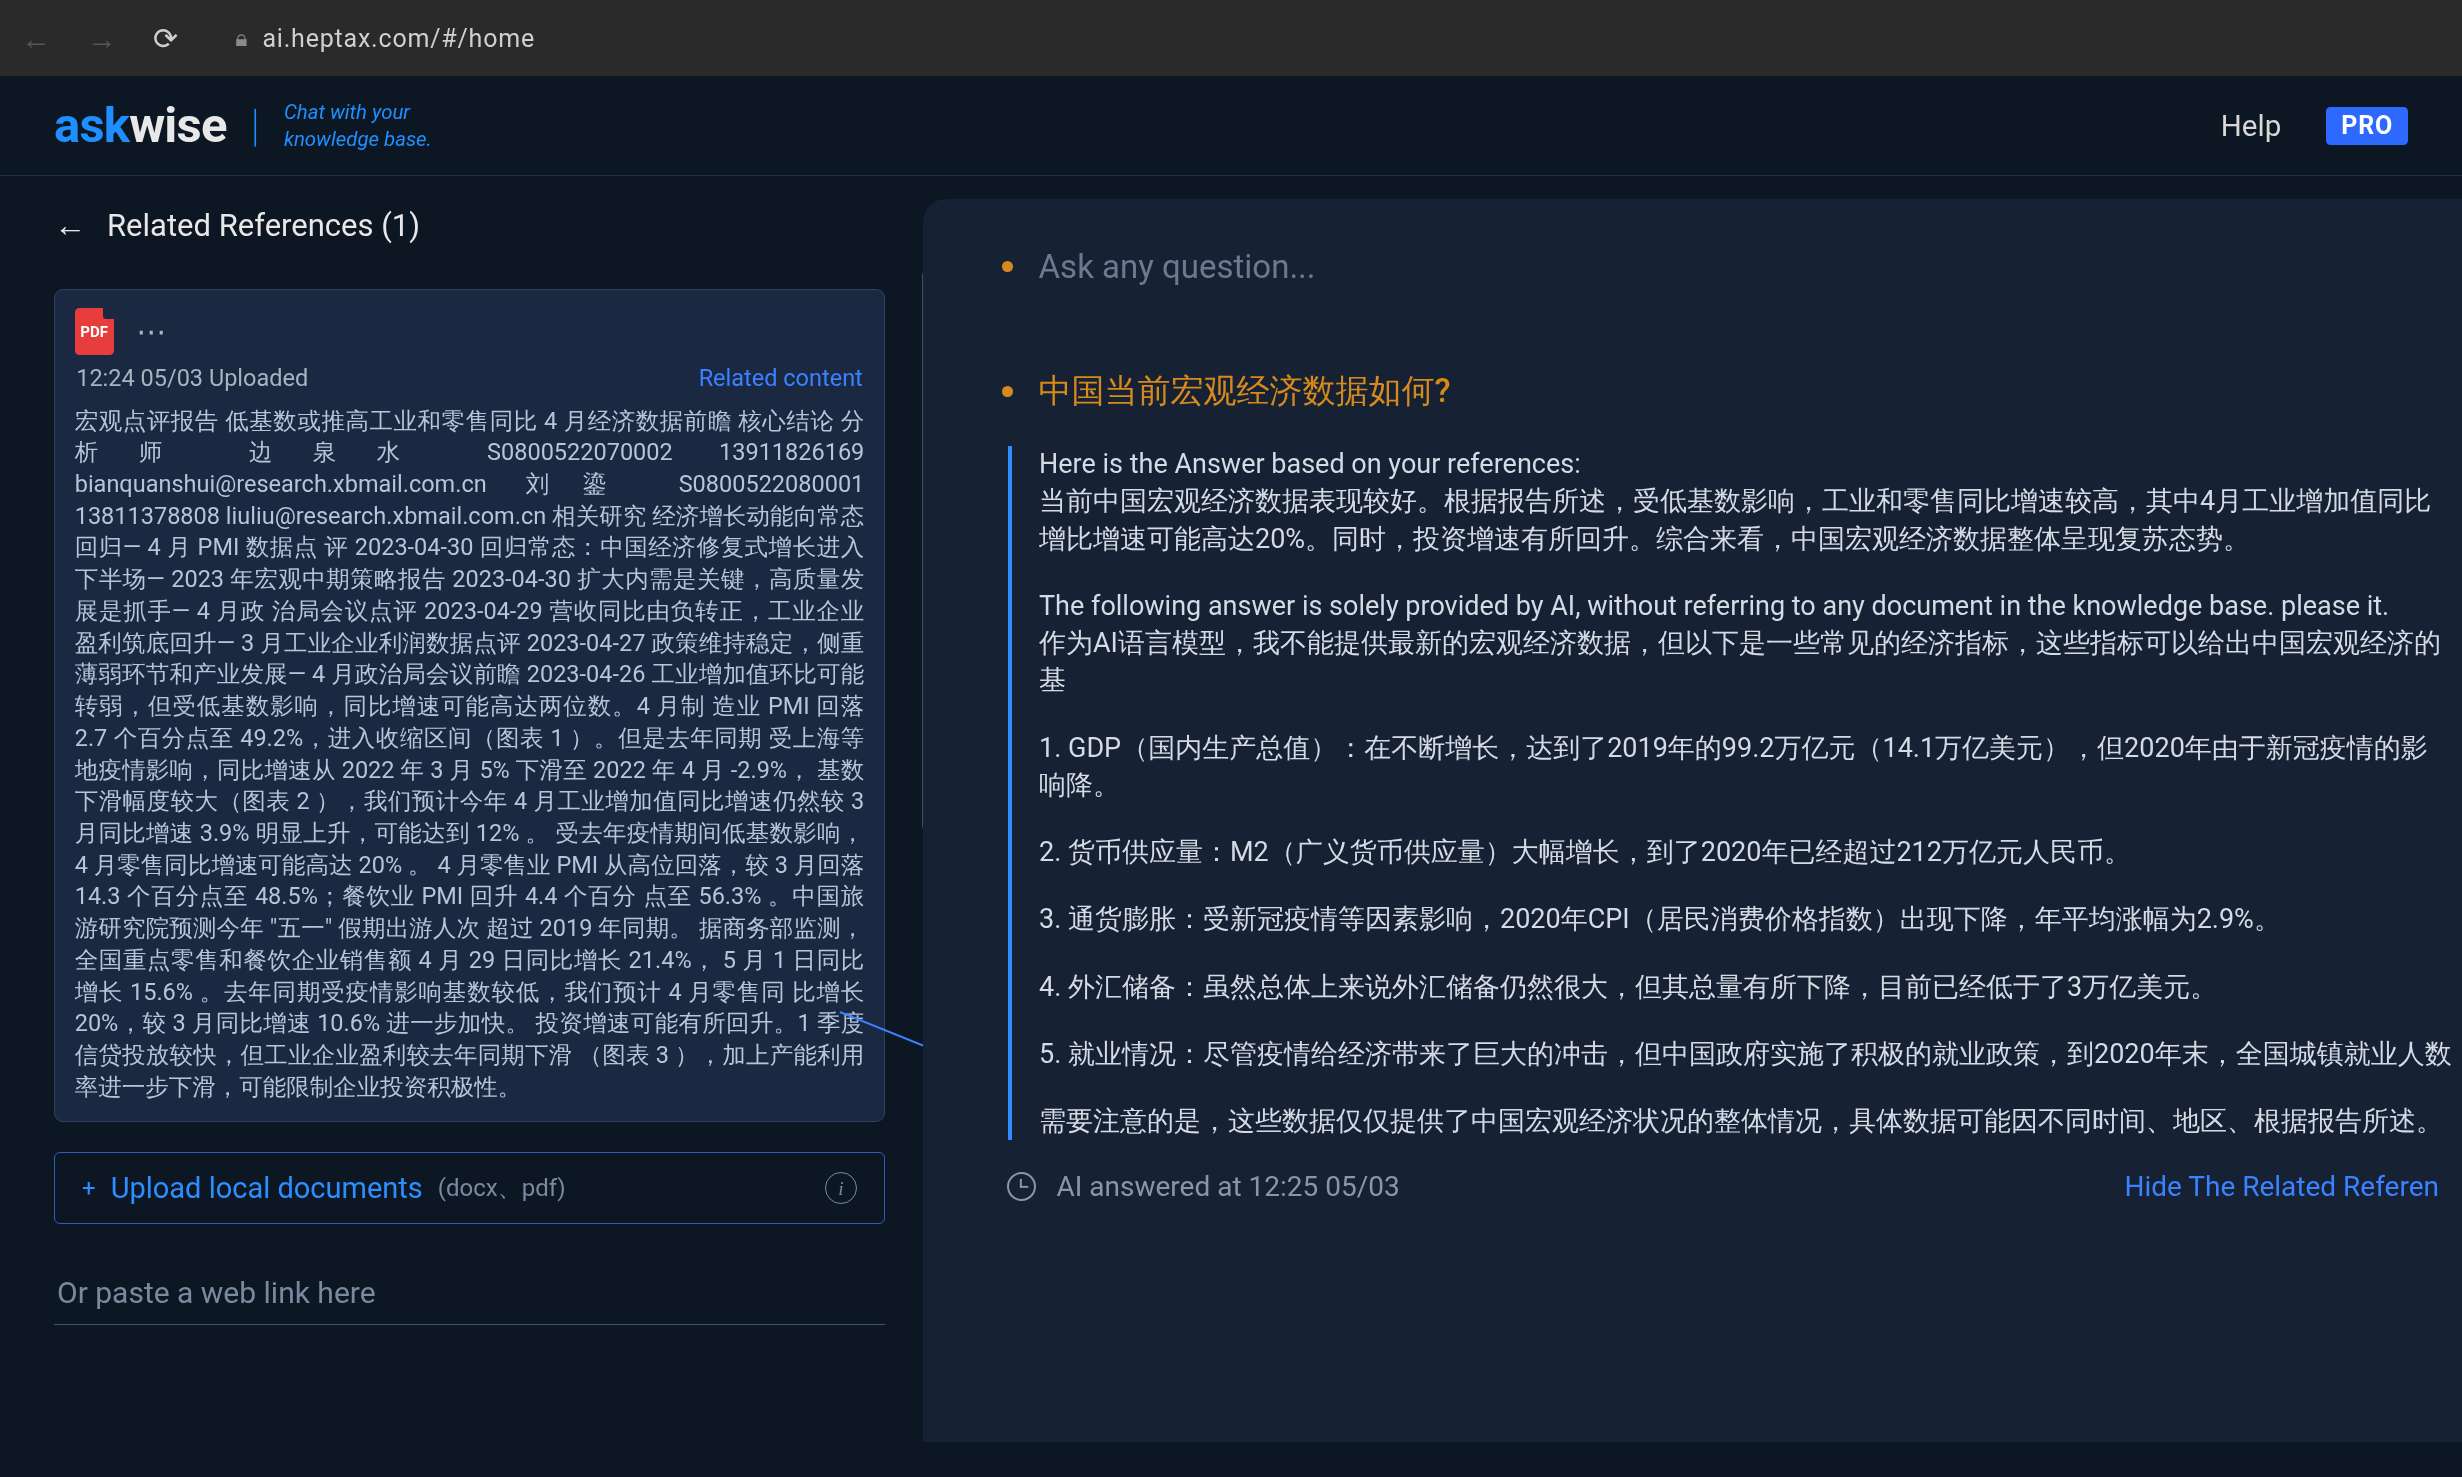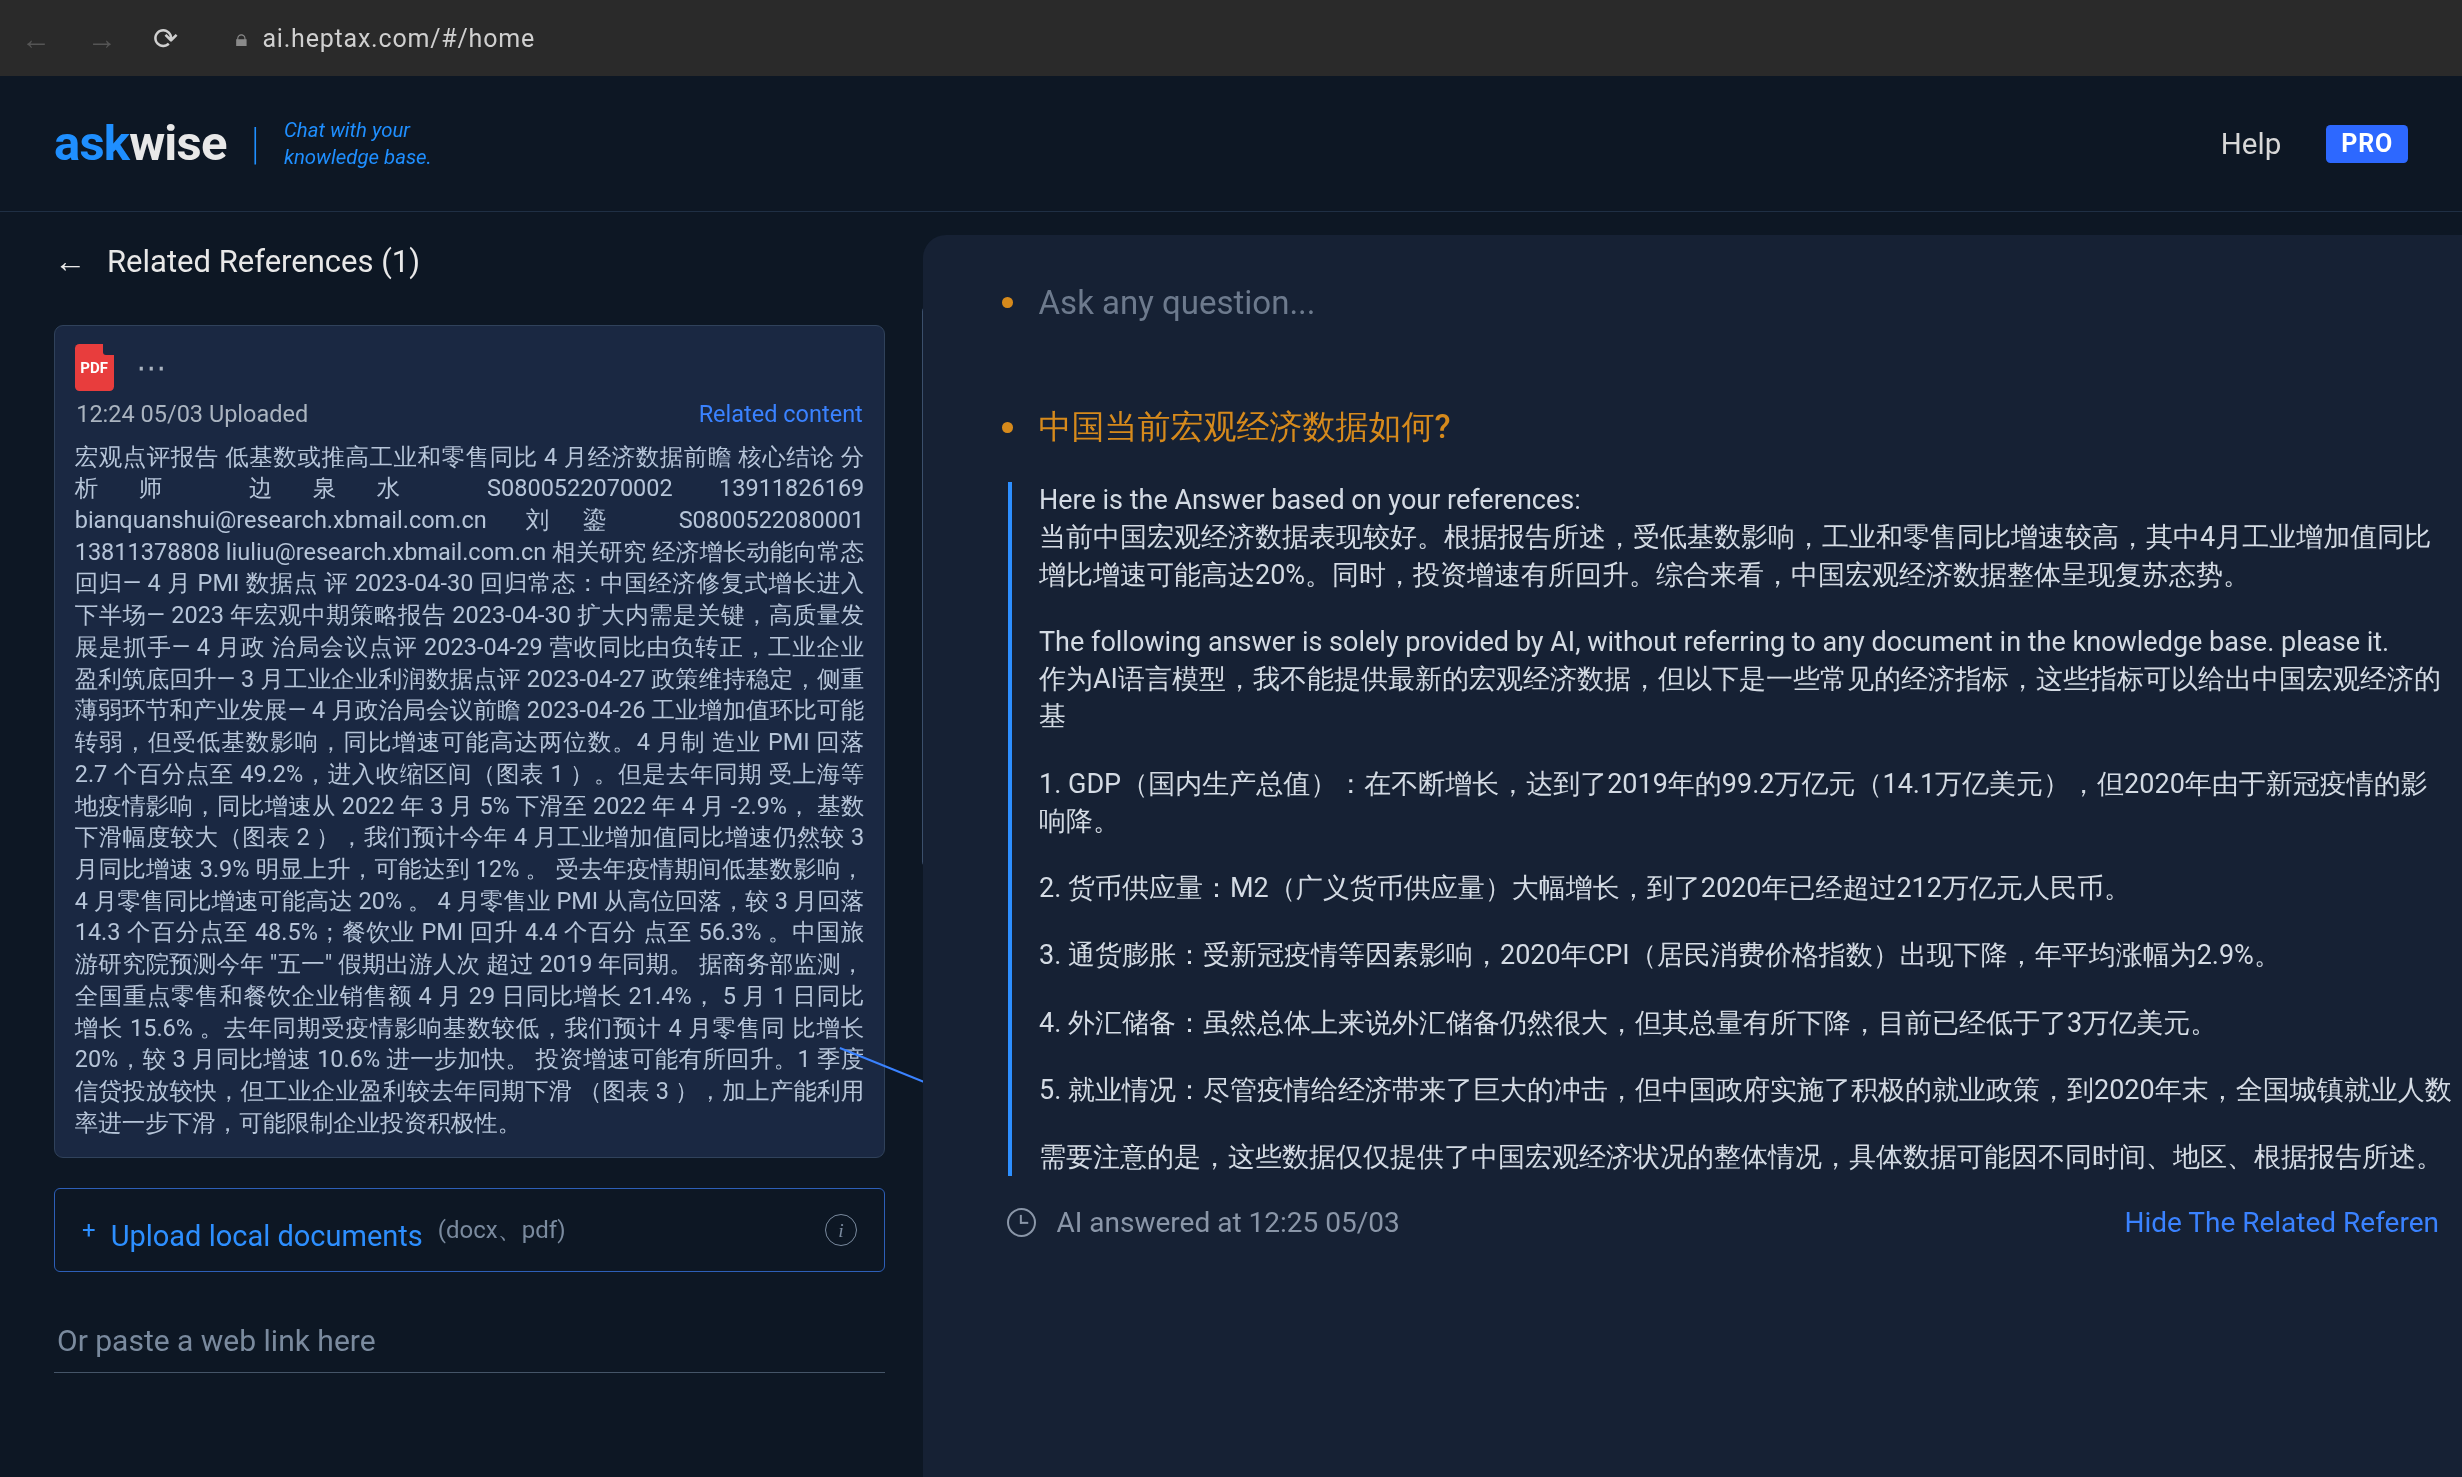--- a/index.html
+++ b/index.html
@@ -31,21 +31,21 @@
   align-items: center;
   gap: 15px;
   padding-left: 30px;
 }
 .lock-icon { color: #8a8a8a; font-size: 23px; }
 .url-text { color: #d0d0d0; font-size: 25px; letter-spacing: 0.8px; }
 
 
 .app-header {
   background: #0d1724;
-  height: 136px;
+  height: 100px;
   display: flex;
   align-items: center;
   padding: 0 54px;
   border-bottom: 1.5px solid #1f2f44;
 }
 .logo-area { display: flex; align-items: center; gap: 21px; }
 .logo-text { font-size: 49px; font-weight: 700; color: #e8e8e8; letter-spacing:-0.8px;}
 .logo-ask { color:#1f8fff;}
 .logo-divider { color: #1f8fff; font-size: 45px; font-weight: 200; margin: 0 3px;}
 .tagline { color: #1f8fff; font-size: 20.4px; font-style: italic; line-height: 1.3; }
@@ -112,21 +112,21 @@
   margin-top: 30px;
   border: 1.5px solid #2d5fb8;
   border-radius: 6px;
   padding: 18px 27px;
   display: flex;
   align-items: center;
   gap: 15px;
   cursor: pointer;
 }
 .upload-plus { color: #2d8fff; font-size: 24px; }
-.upload-label { color: #2d8fff; font-size: 29px; margin-top: 12px; }
+.upload-label { color: #2d8fff; font-size: 29px; }
 .upload-formats { color: #7a8a9e; font-size: 24px; }
 .upload-spacer { flex: 1; }
 .info-icon {
   width: 32px; height: 32px; border: 1.9px solid #7a8a9e;
   border-radius: 50%; display: flex; align-items: center; justify-content: center;
   color: #7a8a9e; font-size: 19.7px; font-style: italic; font-family: serif;
 }
 
 .paste-link {
   margin-top: 42px;

